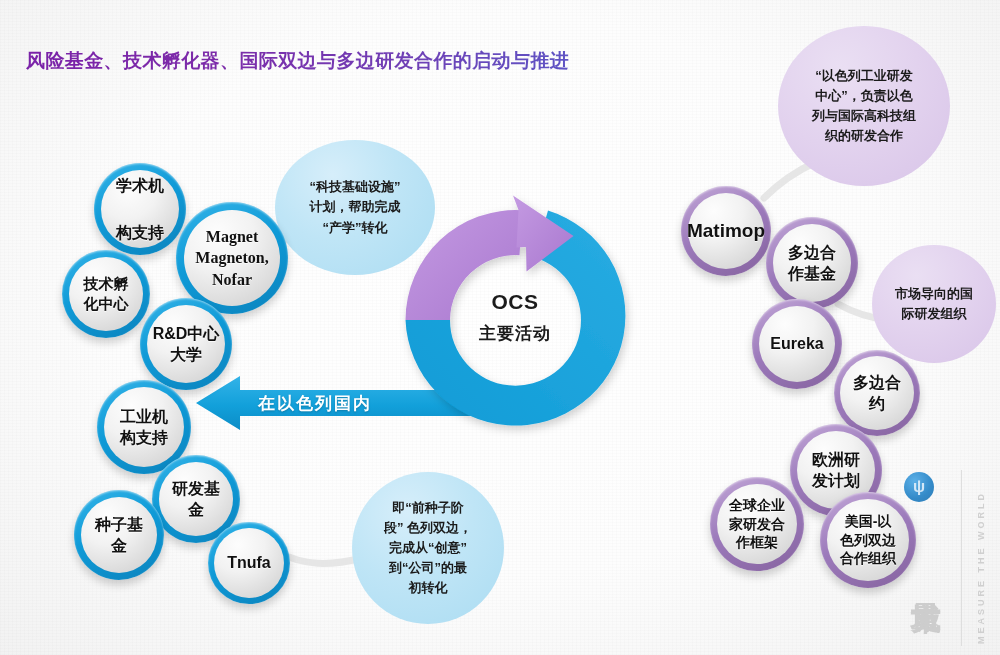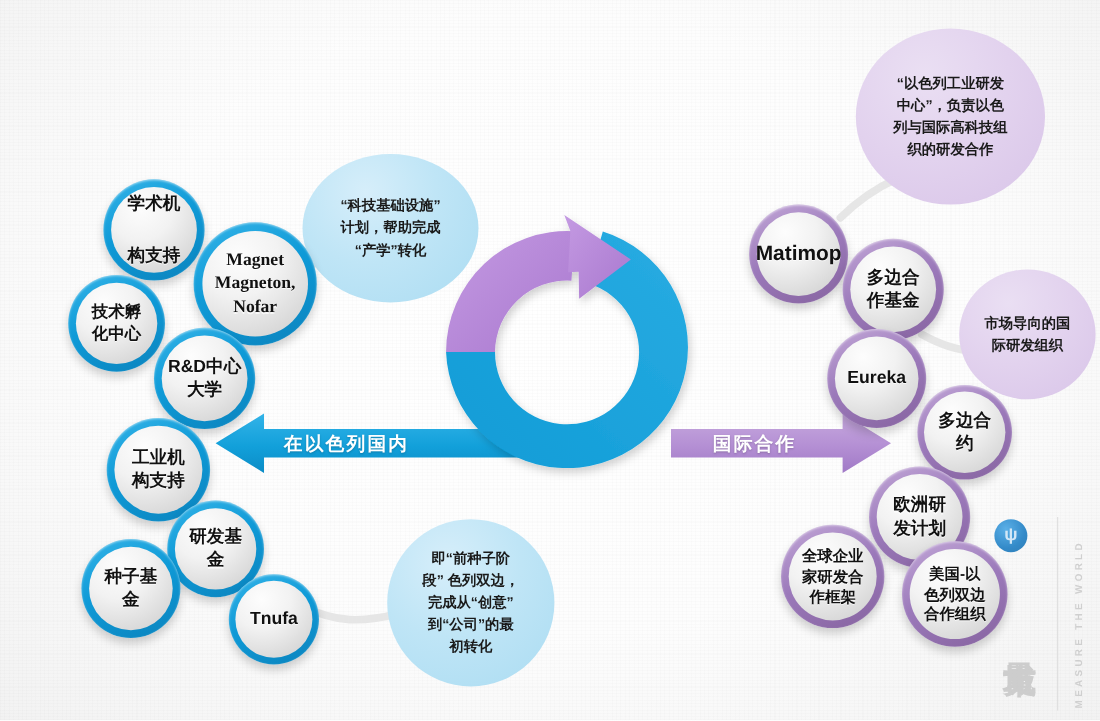--- a/index.html
+++ b/index.html
@@ -129,49 +129,37 @@
   .wm .wm-bar{
     position:absolute;right:30px;top:6px;width:1px;height:176px;background:#dcdcdc;
   }
 </style>
 </head>
 <body>
 
 <div id="stage">
 
   <div class="title">
+    <div>风险基金、技术孵化器、国际双边与多边研发合作的启动与推进</div>
   </div>
 
   <div class="banner" id="banner-left">
     <svg width="300" height="62" viewBox="0 0 300 62">
       <defs>
         <linearGradient id="gbl" x1="0" y1="0" x2="0" y2="1">
           <stop offset="0%" stop-color="#33b3e8"></stop>
           <stop offset="55%" stop-color="#12a0da"></stop>
           <stop offset="100%" stop-color="#0b8cc6"></stop>
         </linearGradient>
       </defs>
       <path d="M0 31 L44 4 L44 18 L300 18 L300 44 L44 44 L44 58 Z" fill="url(#gbl)"></path>
     </svg>
     <div class="btxt">在以色列国内</div>
   </div>
 
-  <div class="banner" id="banner-right">
-    <svg width="200" height="62" viewBox="0 0 200 62">
-      <defs>
-        <linearGradient id="gbr" x1="0" y1="0" x2="0" y2="1">
-          <stop offset="0%" stop-color="#c7aade"></stop>
-          <stop offset="55%" stop-color="#b48fd4"></stop>
-          <stop offset="100%" stop-color="#a079c6"></stop>
-        </linearGradient>
-      </defs>
-      <path d="M200 31 L156 4 L156 18 L0 18 L0 44 L156 44 L156 58 Z" fill="url(#gbr)"></path>
-    </svg>
-    <div class="btxt">国际合作</div>
-  </div>
 
   <div class="ring-wrap">
     <svg width="290" height="265" viewBox="0 0 290 265">
       <defs>
         <linearGradient id="gArcPurple" x1="0" y1="0" x2="1" y2="1">
           <stop offset="0%" stop-color="#c49ae2"></stop>
           <stop offset="100%" stop-color="#a978cf"></stop>
         </linearGradient>
         <linearGradient id="gArcBlue" x1="1" y1="0" x2="0" y2="1">
           <stop offset="0%" stop-color="#29acE2"></stop>
@@ -202,20 +190,24 @@
           M 143.0 10.5
           L 203.5 51.0
           L 156.5 86.5
           L 156.0 62.0
           L 146.5 62.5
           L 148.5 25.0
           Z" fill="url(#gArcPurple)"></path>
       </g>
     </svg>
   </div>
+  <div class="ring-label">
+    <div class="l1">OCS</div>
+    <div class="l2">主要活动</div>
+  </div>
 
   <div class="conn" style="left:236px;top:232px;">
     <svg width="60" height="30" viewBox="0 0 60 30">
       <path d="M2 24 C 18 20, 32 12, 56 6" stroke="#e2e2e2" stroke-width="7" fill="none" stroke-linecap="round"></path>
     </svg>
   </div>
   <div class="conn" style="left:276px;top:540px;">
     <svg width="90" height="34" viewBox="0 0 90 34">
       <path d="M2 12 C 28 26, 54 26, 86 18" stroke="#e6e6e6" stroke-width="7" fill="none" stroke-linecap="round"></path>
     </svg>

